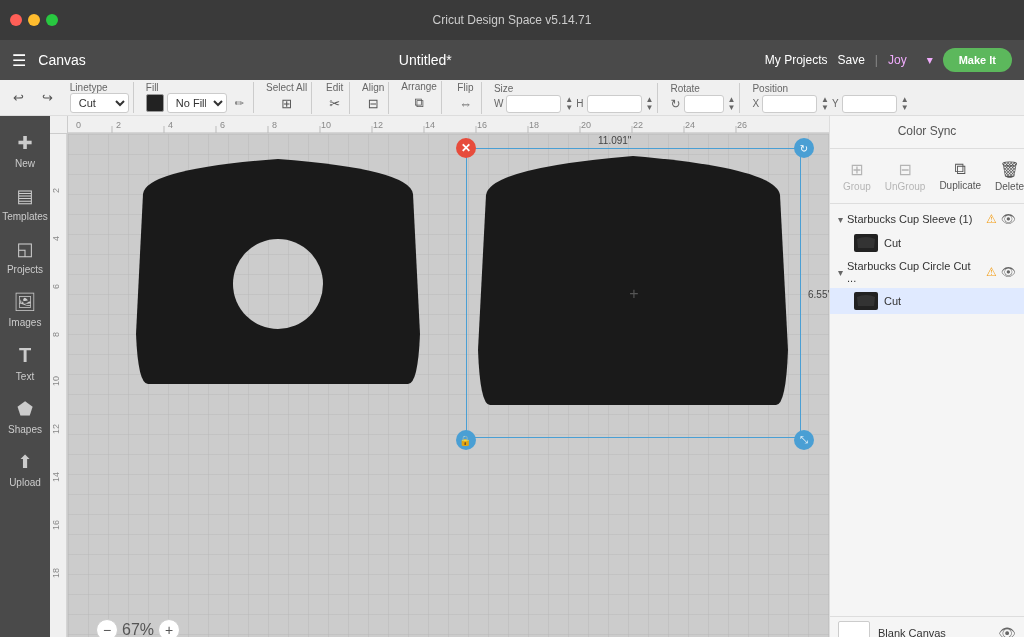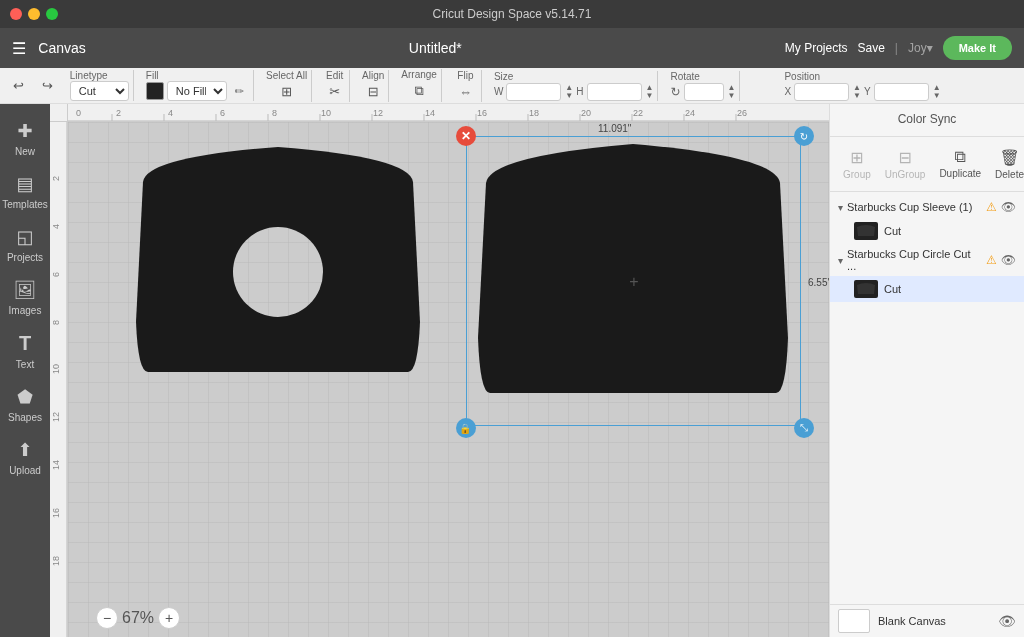--- a/index.html
+++ b/index.html
@@ -1,21 +1,21 @@
 <!DOCTYPE html>
 <html><head>
   <meta charset="utf-8">
   <style>
     * { box-sizing: border-box; margin: 0; padding: 0; }
     body { font-family: -apple-system, BlinkMacSystemFont, 'Segoe UI', sans-serif; background: #3a3a3a; width: 1024px; height: 637px; overflow: hidden; font-size: 12px; }
 
     
     #titlebar {
       background: #3a3a3a;
-      height: 28px;
+      height: 40px;
       display: flex;
       align-items: center;
       justify-content: center;
       position: relative;
     }
     #titlebar .traffic-lights {
       position: absolute;
       left: 10px;
       display: flex;
       gap: 6px;
@@ -35,35 +35,35 @@
       padding: 0 12px;
       gap: 12px;
     }
     #navbar .menu-icon { color: white; font-size: 16px; cursor: pointer; }
     #navbar .canvas-label { color: white; font-size: 14px; font-weight: 500; }
     #navbar .title-center { flex: 1; text-align: center; color: white; font-size: 14px; }
     #navbar .right-controls { display: flex; align-items: center; gap: 10px; margin-left: auto; }
     #navbar .my-projects { color: white; font-size: 12px; cursor: pointer; }
     #navbar .save-btn { color: white; font-size: 12px; cursor: pointer; }
     #navbar .separator { color: #888; }
-    #navbar .user-btn { color: #a3a3a3; font-size: 12px; cursor: pointer; display: flex; align-items: center; gap: 0; }
+    #navbar .user-btn { color: #f0abfc; font-size: 12px; cursor: pointer; display: flex; align-items: center; gap: 20px; }
     #navbar .make-it-btn { background: #5cb85c; color: white; border: none; border-radius: 20px; padding: 6px 16px; font-size: 11px; font-weight: 600; cursor: pointer; }
 
     
     #toolbar {
       background: #f0f0f0;
       height: 36px;
       display: flex;
       align-items: center;
       padding: 0 8px;
       gap: 8px;
       border-bottom: 1px solid #ddd;
     }
     .toolbar-group { display: flex; align-items: center; gap: 4px; padding: 0 4px; border-right: 1px solid #ccc; }
-    .toolbar-group:last-child { border-right: none; margin-left: 32px; }
+    .toolbar-group:last-child { border-right: none; }
     .toolbar-label { font-size: 10px; color: #666; }
     .toolbar-select { font-size: 11px; border: 1px solid #ccc; border-radius: 3px; padding: 2px 4px; background: white; color: #333; cursor: pointer; }
     .toolbar-icon-btn { background: none; border: 1px solid transparent; border-radius: 3px; padding: 2px 4px; cursor: pointer; font-size: 13px; color: #555; }
     .color-swatch { width: 18px; height: 18px; background: #222; border: 1px solid #999; border-radius: 2px; display: inline-block; }
     .toolbar-input { width: 55px; font-size: 11px; border: 1px solid #ccc; border-radius: 3px; padding: 2px 4px; text-align: center; }
     .toolbar-spinner { display: flex; flex-direction: column; margin-left: 1px; }
     .toolbar-spinner span { font-size: 8px; color: #666; line-height: 1; cursor: pointer; }
 
     
     #main {

